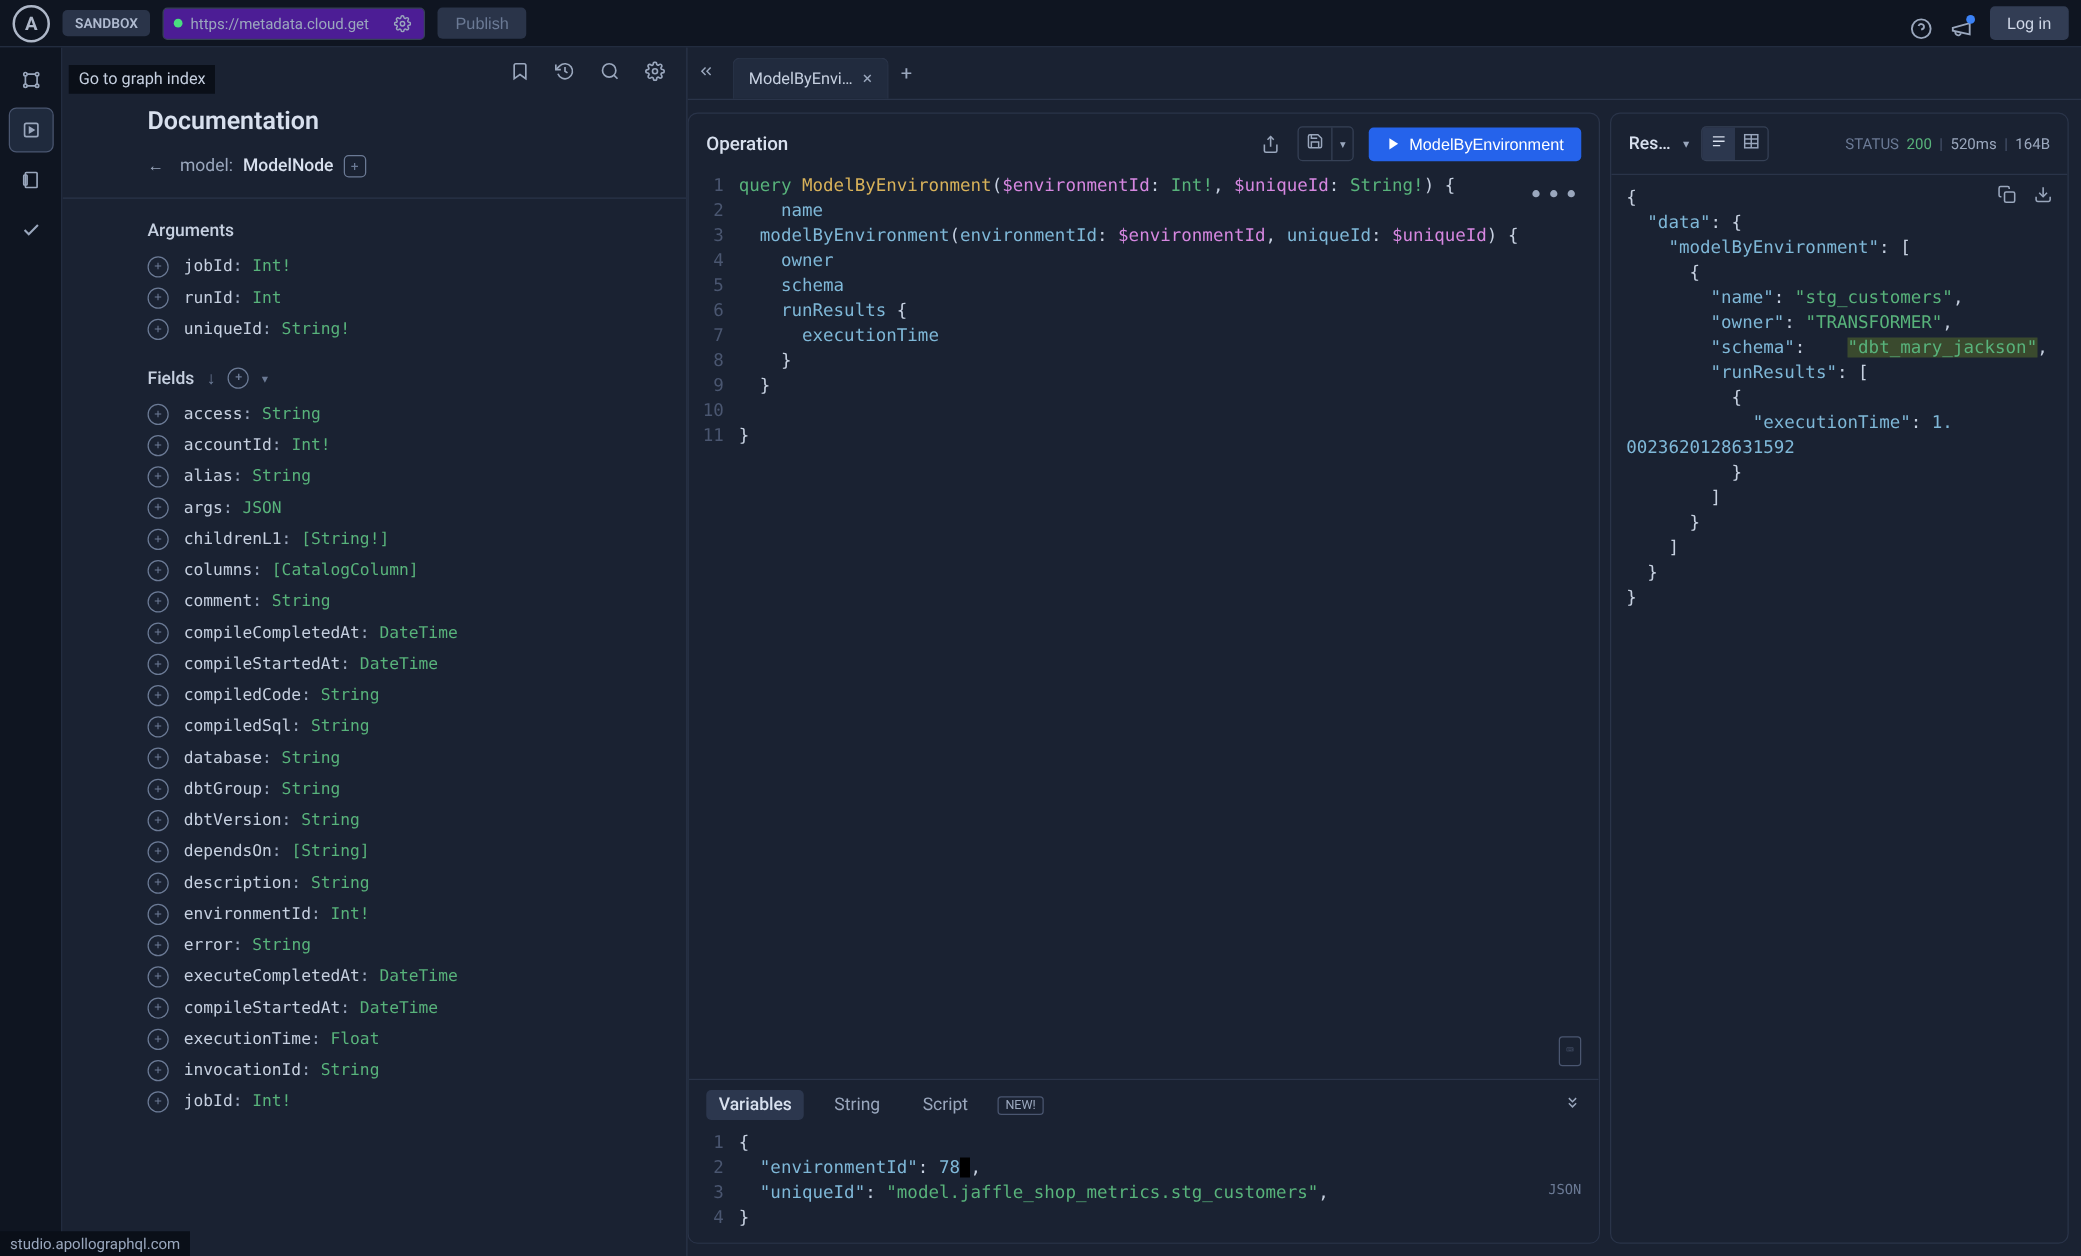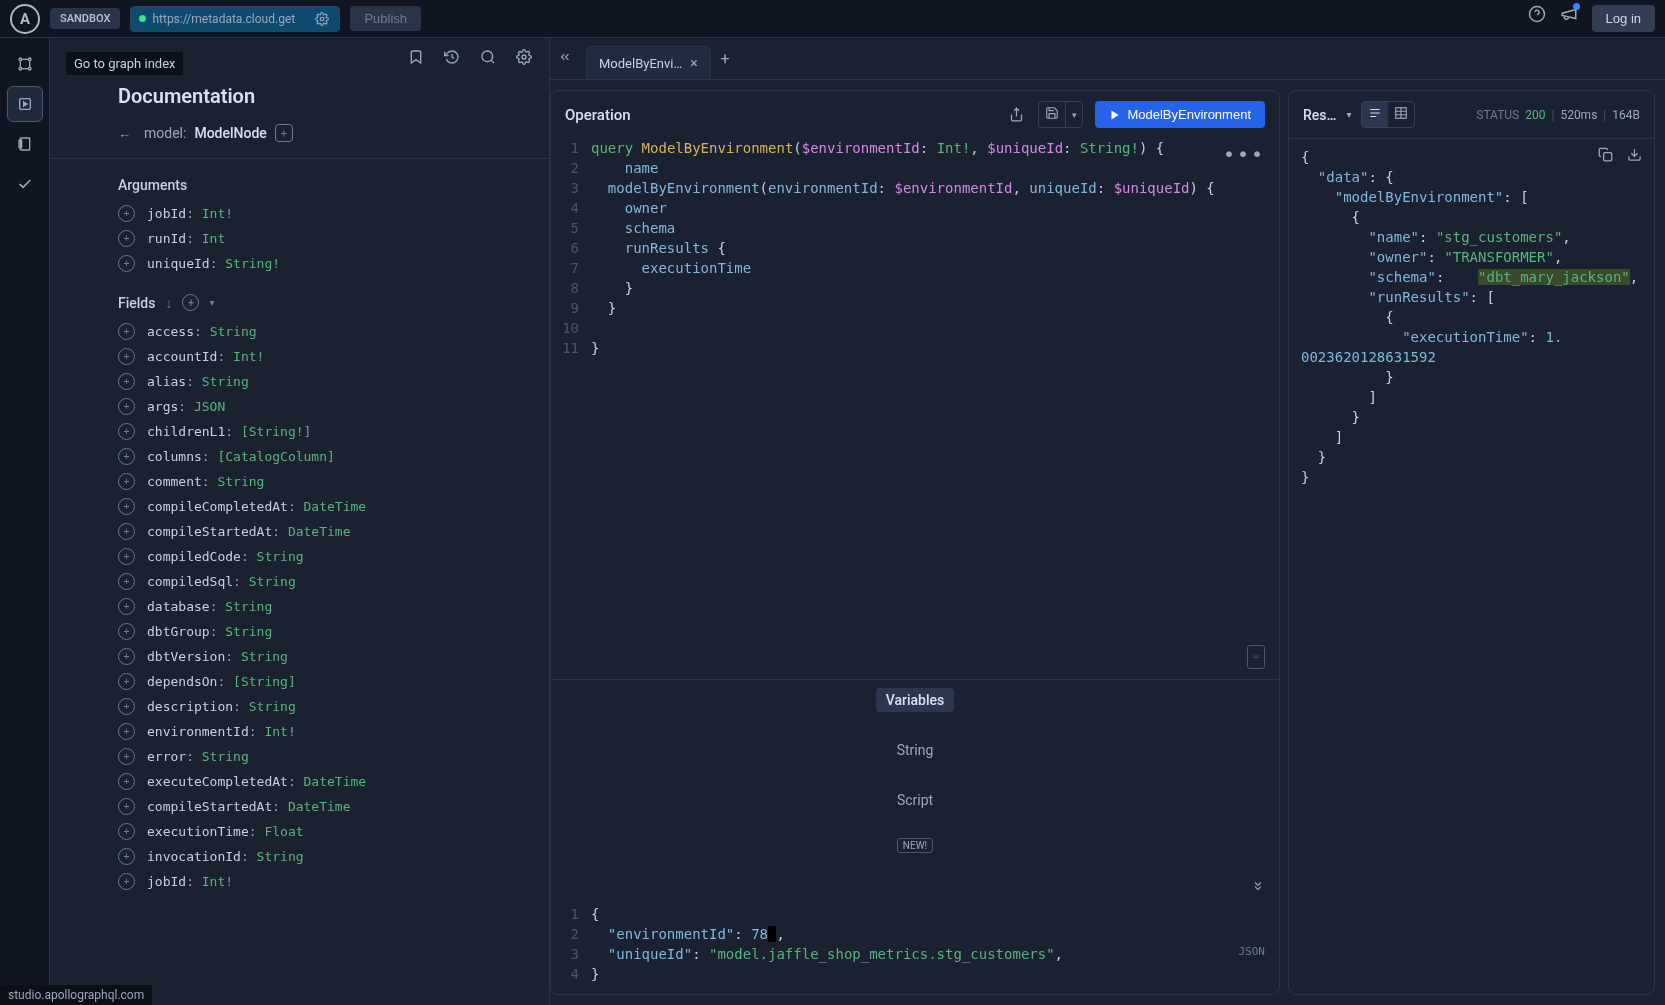--- a/index.html
+++ b/index.html
@@ -35,38 +35,38 @@
 .sandbox-badge {
   background: #2a3449;
   color: #b0bbd0;
   padding: 4px 10px;
   border-radius: 4px;
   font-size: 11px;
   font-weight: 600;
 }
 .url-bar {
   display: flex; align-items: center;
-  background: #0c4a6e;
+  background: #4c1d95;
   border: 1px solid #364156;
   border-radius: 4px;
   padding: 3px 8px;
   gap: 6px;
   width: 210px;
 }
 .dot-green { width: 7px; height: 7px; border-radius: 50%; background: #4ade80; }
 .url-text { color: #9aa7bd; font-size: 12px; flex: 1; white-space: nowrap; overflow: hidden; }
 .publish-btn {
   background: #2a3449;
   color: #6b7a95;
   padding: 5px 14px;
   border-radius: 4px;
   font-size: 13px;
   border: none;
 }
-.topbar-right { margin-left: auto; display: flex; gap: 14px; align-items: flex-start; }
+.topbar-right { margin-left: auto; display: flex; gap: 14px; align-items: flex-end; }
 .icon-sm { width: 18px; height: 18px; display: flex; align-items: center; justify-content: center; color: #9aa7bd; position: relative; }
 .notif-dot { position: absolute; top: -2px; right: -2px; width: 7px; height: 7px; background: #3b82f6; border-radius: 50%; }
 .login-btn {
   background: #323d54;
   color: #d0d8e8;
   padding: 6px 14px;
   border-radius: 4px;
   font-size: 13px;
   border: none;
 }
@@ -97,21 +97,21 @@
 
 .doc-panel {
   width: 500px;
   background: #1a2232;
   border-right: 1px solid #2a3449;
   overflow-y: auto;
   position: relative;
 }
 .tooltip {
   position: absolute;
-  top: 14px; left: 16px;
+  top: 14px; left: 5px;
   background: #0a0f18;
   color: #c6d0e0;
   padding: 4px 8px;
   font-size: 13px;
   z-index: 10;
 }
 .doc-toolbar {
   display: flex;
   align-items: center;
   padding: 10px 16px;
@@ -263,22 +263,21 @@
 .kbd-icon { position: absolute; bottom: 10px; right: 14px; color: #4a5670; border: 1px solid #4a5670; border-radius: 3px; padding: 1px 5px; font-size: 10px; }
 
 
 .vars-panel {
   border-top: 1px solid #2a3449;
   background: #1a2232;
 }
 .vars-tabs {
   display: flex; align-items: center;
   padding: 8px 14px;
-  gap: 26px;
-  flex-direction: column;
+  gap: 14px;
 }
 .vars-tab {
   padding: 4px 10px;
   border-radius: 4px;
   color: #9aa7bd;
   font-size: 14px;
 }
 .vars-tab.active { background: #2c374e; color: #d8e0ee; font-weight: 500; }
 .new-badge {
   border: 1px solid #4a5670;

